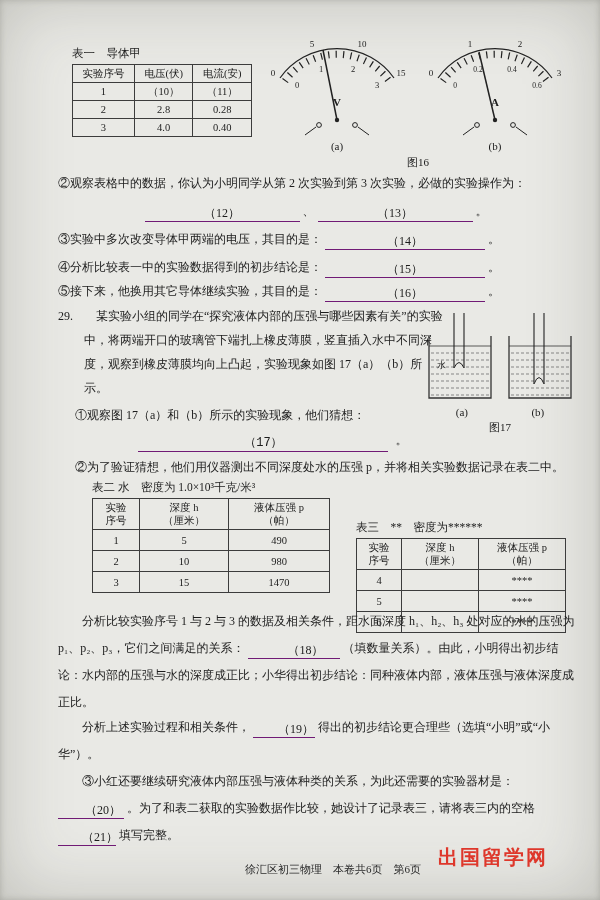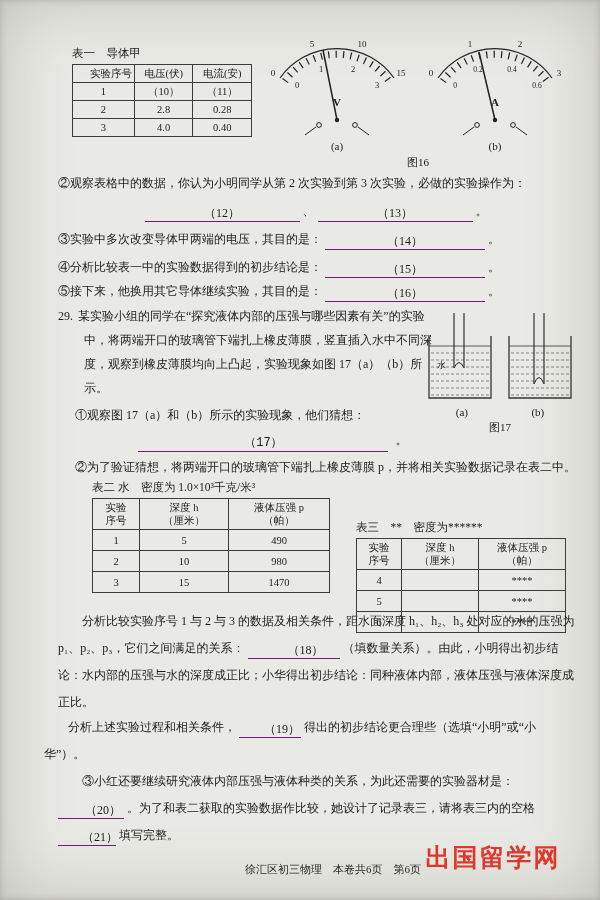--- a/index.html
+++ b/index.html
@@ -10,34 +10,34 @@
   .txt{font-size:12px;line-height:26px;margin:0;}
   .blank{display:inline-block;border-bottom:1px solid #701a75;text-align:center;font-size:12px;line-height:14px;height:15px;vertical-align:-2px;}
   table{border-collapse:collapse;}
   th,td{border:1px solid #3c3c3c;font-size:10.5px;font-weight:normal;text-align:center;padding:0 2px;height:17px;background:transparent;}
   .tbl-title{font-size:11.5px;margin:0 0 3px 0;}
   .cap{font-size:11px;line-height:13px;text-align:center;margin:0;}
   svg text{fill:#1c1c1c;}
   #tbl2-block td,#tbl3-block td{height:20px;}
   #tbl2-block th,#tbl3-block th{line-height:1.25;padding:2px;}
   .footer{font-size:11px;text-align:center;color:#2a2a2a;margin:0;}
-  .wm-name{font-family:"Liberation Sans","DejaVu Sans",sans-serif;font-weight:bold;font-size:25px;letter-spacing:2px;color:#de372b;line-height:28px;margin:0;}
+  .wm-name{font-family:"Liberation Sans","DejaVu Sans",sans-serif;font-weight:bold;font-size:20px;letter-spacing:2px;color:#de372b;line-height:28px;margin:0;}
   .wm-url{font-family:"Liberation Sans","DejaVu Sans",sans-serif;font-size:15px;color:#de372b;line-height:18px;margin:0;}
 </style>
 </head>
 <body>
 
 <div class="sheet">
 
   <div class="abs" id="tbl1-block" style="left:72px;top:46px;width:180px;">
     <p class="tbl-title">表一　导体甲</p>
     <table>
       <tbody>
           <tr>
-        <th style="width:62px;text-align:right;">实验序号</th>
+        <th style="width:62px;">实验序号</th>
         <th style="width:56px;">电压(伏)</th>
         <th style="width:56px;">电流(安)</th>
       </tr>
       <tr>
         <td>1</td>
         <td>（10）</td>
         <td>（11）</td>
       </tr>
       <tr>
         <td>2</td>
@@ -124,21 +124,21 @@
     <span>。</span>
   </p>
 
   <p class="txt abs" style="left:58px;top:278px;width:516px;">
     <span>⑤接下来，他换用其它导体继续实验，其目的是：</span>
     <span class="blank" style="width:160px;">（16）</span>
     <span>。</span>
   </p>
 
   <p class="txt abs" style="left:58px;top:304px;width:362px;padding-left:26px;text-indent:-26px;line-height:24px;">
-    <span style="margin-right:5px;">29.</span><span>某实验小组的同学在“探究液体内部的压强与哪些因素有关”的实验中，将两端开口的玻璃管下端扎上橡皮薄膜，竖直插入水中不同深度，观察到橡皮薄膜均向上凸起，实验现象如图 17（a）（b）所示。</span>
+    <span style="margin-right:23px;">29.</span><span>某实验小组的同学在“探究液体内部的压强与哪些因素有关”的实验中，将两端开口的玻璃管下端扎上橡皮薄膜，竖直插入水中不同深度，观察到橡皮薄膜均向上凸起，实验现象如图 17（a）（b）所示。</span>
   </p>
 
   <div class="abs" id="fig17-block" style="left:424px;top:310px;width:152px;">
     <svg width="152" height="92" viewBox="0 0 152 92">
 
       <path d="M5 26 L5 88 L67 88 L67 26" fill="none" stroke="#333" stroke-width="1.3"></path>
       <line x1="5" y1="36" x2="67" y2="36" stroke="#333" stroke-width="0.8"></line>
       <g stroke="#444" stroke-width="0.6" stroke-dasharray="3 2">
         <line x1="7" y1="43" x2="65" y2="43"></line>
           <line x1="7" y1="50" x2="65" y2="50"></line>
@@ -174,21 +174,21 @@
     </div>
     <p class="cap" style="margin-top:2px;">图17</p>
   </div>
 
   <p class="txt abs" style="left:75px;top:402px;width:470px;">①观察图 17（a）和（b）所示的实验现象，他们猜想：</p>
   <p class="txt abs" style="left:58px;top:428px;width:430px;text-align:center;font-family:Liberation Mono, monospace;">
     <span class="blank" style="width:250px;">（17）</span>
     <span>。</span>
   </p>
 
-  <p class="txt abs" style="left:75px;top:454px;width:505px;">②为了验证猜想，将两端开口的玻璃管下端扎上橡皮薄膜 p，并将相关实验数据记录在表二中。</p>
+  <p class="txt abs" style="left:75px;top:454px;width:505px;">②为了验证猜想，他们用仪器测出不同深度处水的压强 p，并将相关实验数据记录在表二中。</p>
 
   <div class="abs" id="tbl2-block" style="left:92px;top:480px;width:240px;">
     <p class="tbl-title">表二 水　密度为 1.0×10³千克/米³</p>
     <table>
       <tbody>
           <tr>
         <th style="width:42px;"><span>实验</span><br><span>序号</span></th>
         <th style="width:84px;"><span>深度 h</span><br><span>（厘米）</span></th>
         <th style="width:96px;"><span>液体压强 p</span><br><span>（帕）</span></th>
       </tr>
@@ -238,21 +238,21 @@
     </tbody>
       </table>
   </div>
 
   <p class="txt abs" style="left:58px;top:608px;width:518px;line-height:27px;text-indent:2em;">
     <span>分析比较实验序号 1 与 2 与 3 的数据及相关条件，距水面深度 h₁、h₂、h₃ 处对应的水的压强为 p₁、p₂、p₃，它们之间满足的关系：</span>
     <span class="blank" style="width:92px;">（18）</span>
     <span>（填数量关系）。由此，小明得出初步结论：水内部的压强与水的深度成正比；小华得出初步结论：同种液体内部，液体压强与液体深度成正比。</span>
   </p>
 
-  <p class="txt abs" style="left:44px;top:714px;width:518px;line-height:27px;text-indent:2em;">
+  <p class="txt abs" style="left:58px;top:714px;width:518px;line-height:27px;text-indent:2em;">
     <span>分析上述实验过程和相关条件，</span>
     <span class="blank" style="width:62px;">（19）</span>
     <span>得出的初步结论更合理些（选填“小明”或“小华”）。</span>
   </p>
 
   <p class="txt abs" style="left:58px;top:768px;width:518px;line-height:27px;text-indent:2em;">
     <span>③小红还要继续研究液体内部压强与液体种类的关系，为此还需要的实验器材是：</span>
     <span class="blank" style="width:66px;">（20）</span>
     <span>。为了和表二获取的实验数据作比较，她设计了记录表三，请将表三内的空格</span>
     <span class="blank" style="width:58px;">（21）</span>

